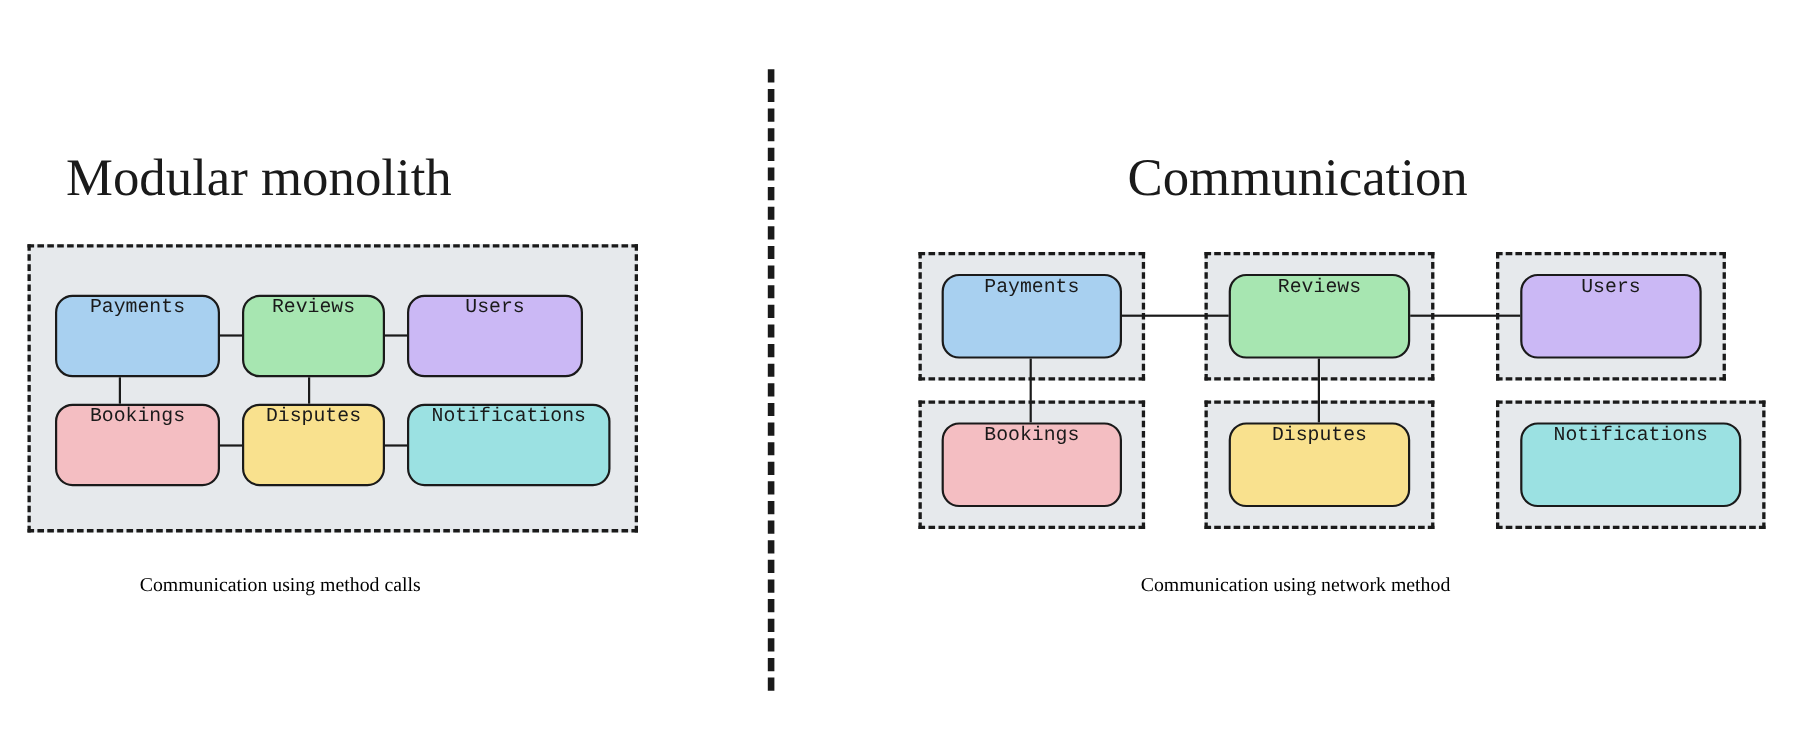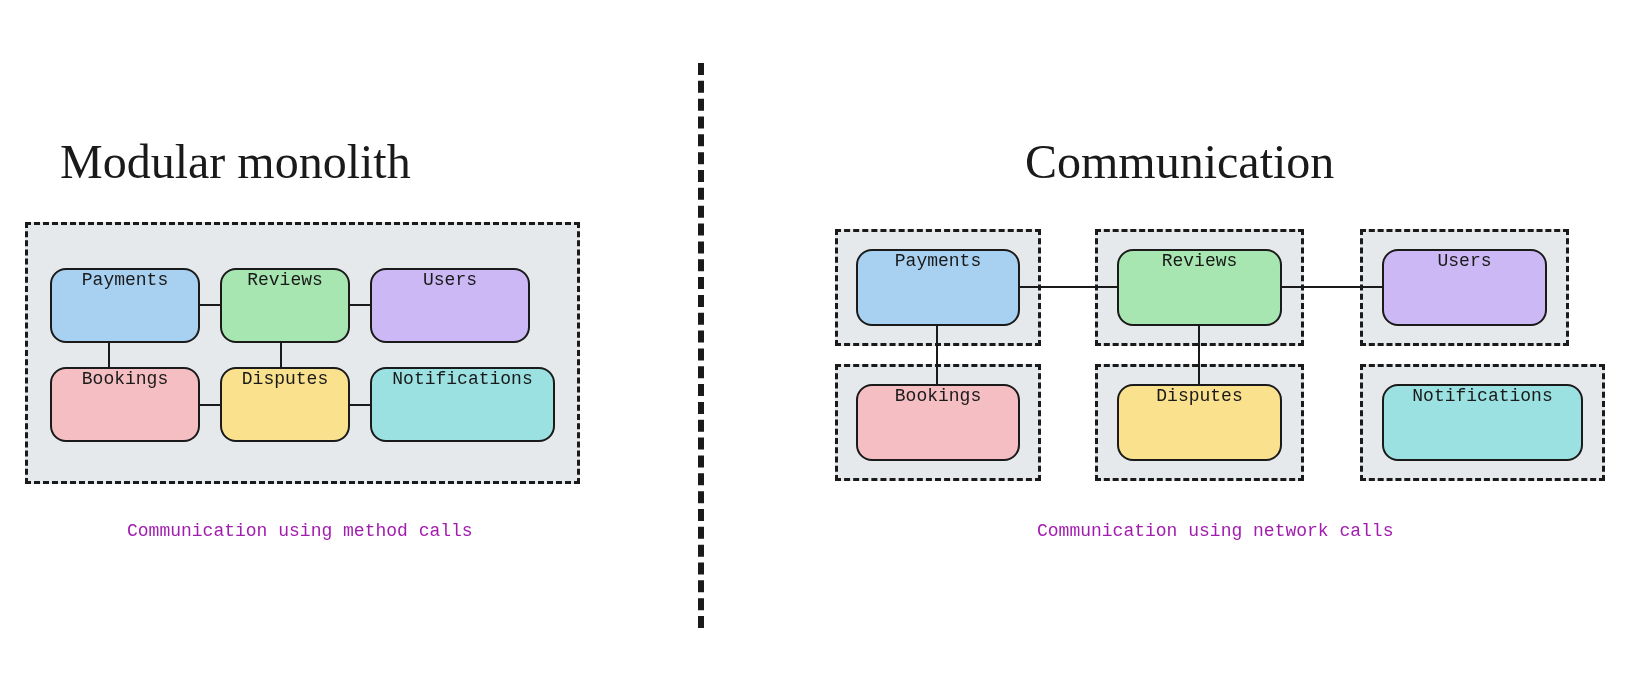--- a/index.html
+++ b/index.html
@@ -38,23 +38,23 @@
     border-radius: 16px;
     box-sizing: border-box;
     display: flex;
     align-items: flex-start;
     justify-content: center;
     font-family: ui-monospace, SFMono-Regular, Menlo, Consolas, "Liberation Mono", monospace;
     font-size: 18px;
   }
   .caption {
     position: absolute;
-    font-family: Liberation Mono, monospace;
+    font-family: Liberation Serif, serif;
     font-size: 18px;
-    color: #a21caf;
+    color: #000000;
     white-space: nowrap;
   }
   .divider {
     position: absolute;
     border-left: 6px dashed #1a1a1a;
     height: 565px;
   }
   .hline, .vline {
     position: absolute;
     background: #1a1a1a;
@@ -132,15 +132,15 @@
   <div class="dashed-box" style="left:1360px; top:340px; width:245px; height:117px;"></div>
   <div class="module" style="left:1382px; top:360px; width:201px; height:77px; background:#9be1e2;">
     <span>Notifications</span>
   </div>
 
   <div class="hline" style="left:1020px; top:262px; width:97px;"></div>
   <div class="hline" style="left:1282px; top:262px; width:100px;"></div>
   <div class="vline" style="left:936px;  top:302px; height:58px;"></div>
   <div class="vline" style="left:1198px; top:302px; height:58px;"></div>
 
-  <div class="caption" style="left:1037px; top:497px;">Communication using network calls</div>
+  <div class="caption" style="left:1037px; top:497px;">Communication using network method</div>
 
 </div>
 
 </body></html>

